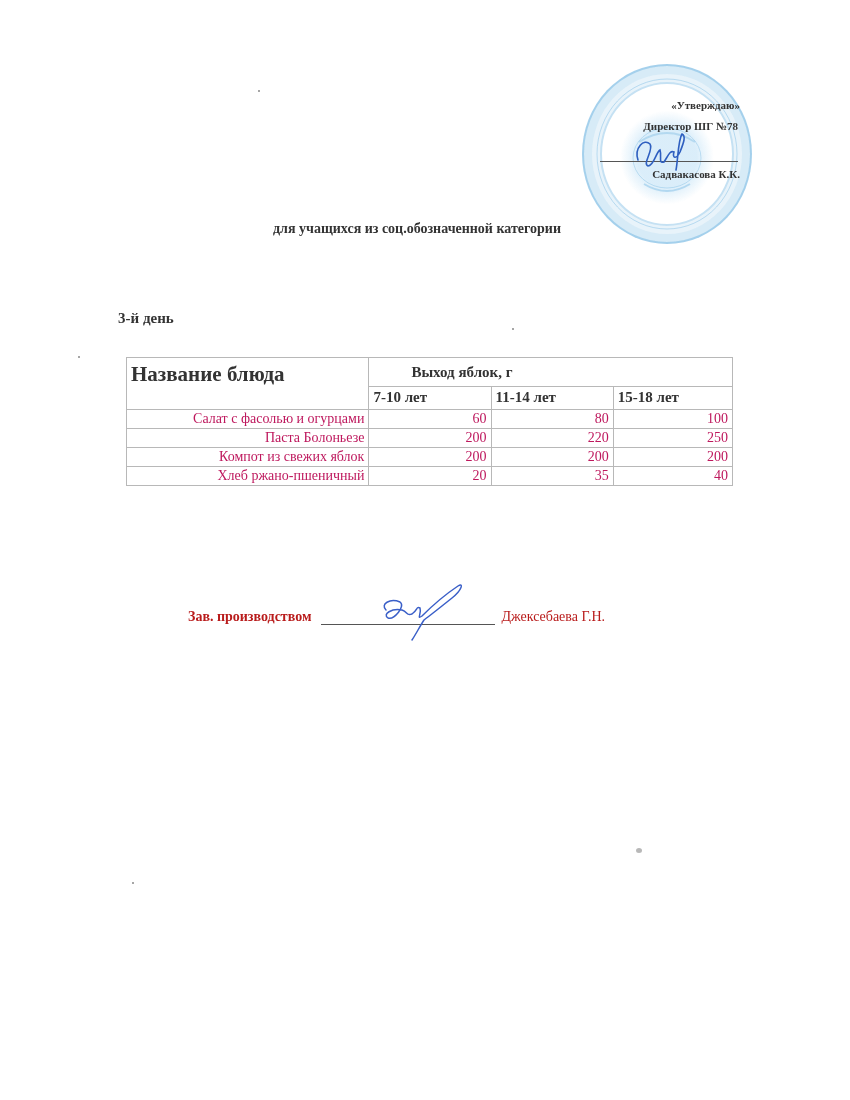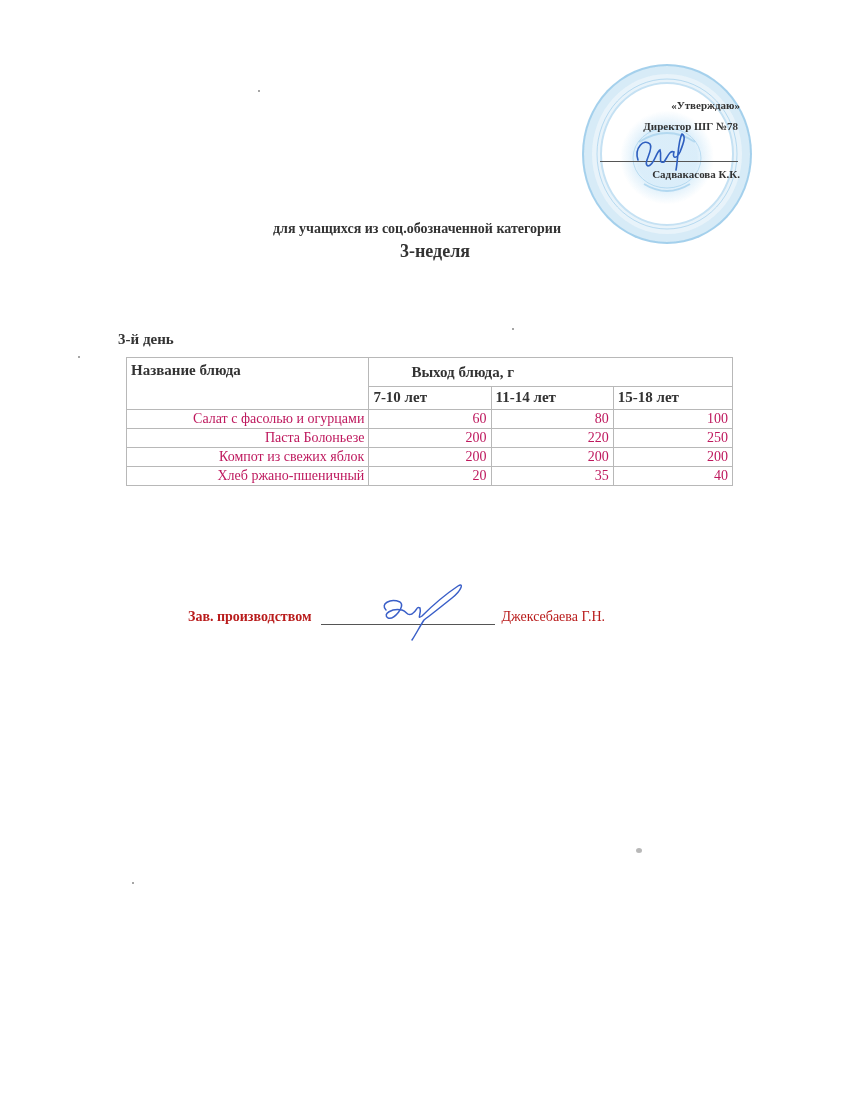--- a/index.html
+++ b/index.html
@@ -71,21 +71,20 @@
     .t-org { font-size: 14px; line-height: 17px; font-weight: bold; }
     .t-for { font-size: 14px; line-height: 17px; font-weight: bold; padding-right: 36px; }
     .t-week { font-size: 18px; line-height: 24px; font-weight: bold; margin-top: 2px; }
 
     .day-label {
       left: 118px;
       top: 310px;
       font-size: 15px;
       font-weight: bold;
       color: #333;
-      margin-top: 21px;
     }
 
     
     .menu-table {
       left: 126px;
       top: 357px;
       width: 607px;
       border-collapse: collapse;
       table-layout: fixed;
       font-family: "Liberation Sans", "DejaVu Sans", sans-serif;
@@ -97,21 +96,21 @@
       text-align: left;
       overflow: hidden;
       white-space: nowrap;
     }
     .menu-table th {
       font-family: "Liberation Serif", "DejaVu Serif", serif;
       font-weight: bold;
       color: #333;
     }
     .th-name {
-      font-size: 15px;
+      font-size: 21px;
       height: 44px;
       padding-top: 4px !important;
     }
     .th-yield {
       font-size: 15px;
       height: 22px;
       padding-left: 42px !important;
       padding-top: 6px !important;
     }
     .th-age {
@@ -177,36 +176,35 @@
   <div class="line2">Директор  ШГ №78</div>
   <div class="approve-sign-row"></div>
   <div class="line4">Садвакасова К.К.</div>
 </div>
 <svg class="abs director-signature" viewBox="0 0 60 42">
   <path d="M8 30 C4 18 14 8 20 14 C24 20 12 34 18 36 C24 36 26 22 30 20 C32 26 28 34 34 32 C38 26 40 20 44 22 C42 28 46 30 50 22 C54 12 56 6 52 4 C48 10 48 30 46 40" fill="none" stroke="#2e5fc0" stroke-width="1.6" stroke-linecap="round"></path>
 </svg>
 
 <div class="abs title-block">
   <div class="t-for">для учащихся из соц.обозначенной категории</div>
-  <div class="t-week">3-неделя</div>
 </div>
 
 <div class="abs day-label">3-й день</div>
 
 <table class="abs menu-table">
   <colgroup>
     <col class="col-name">
       <col class="col-a">
       <col class="col-b">
       <col class="col-c">
   </colgroup>
   <tbody>
       <tr>
     <th class="th-name" rowspan="2">Название блюда</th>
-    <th class="th-yield" colspan="3">Выход блюда, г</th>
+    <th class="th-yield" colspan="3">Выход яблок, г</th>
   </tr>
   <tr>
     <th class="th-age">7-10 лет</th>
     <th class="th-age">11-14 лет</th>
     <th class="th-age">15-18 лет</th>
   </tr>
   <tr>
     <td>Салат с фасолью и огурцами</td>
     <td>60</td>
     <td>80</td>

